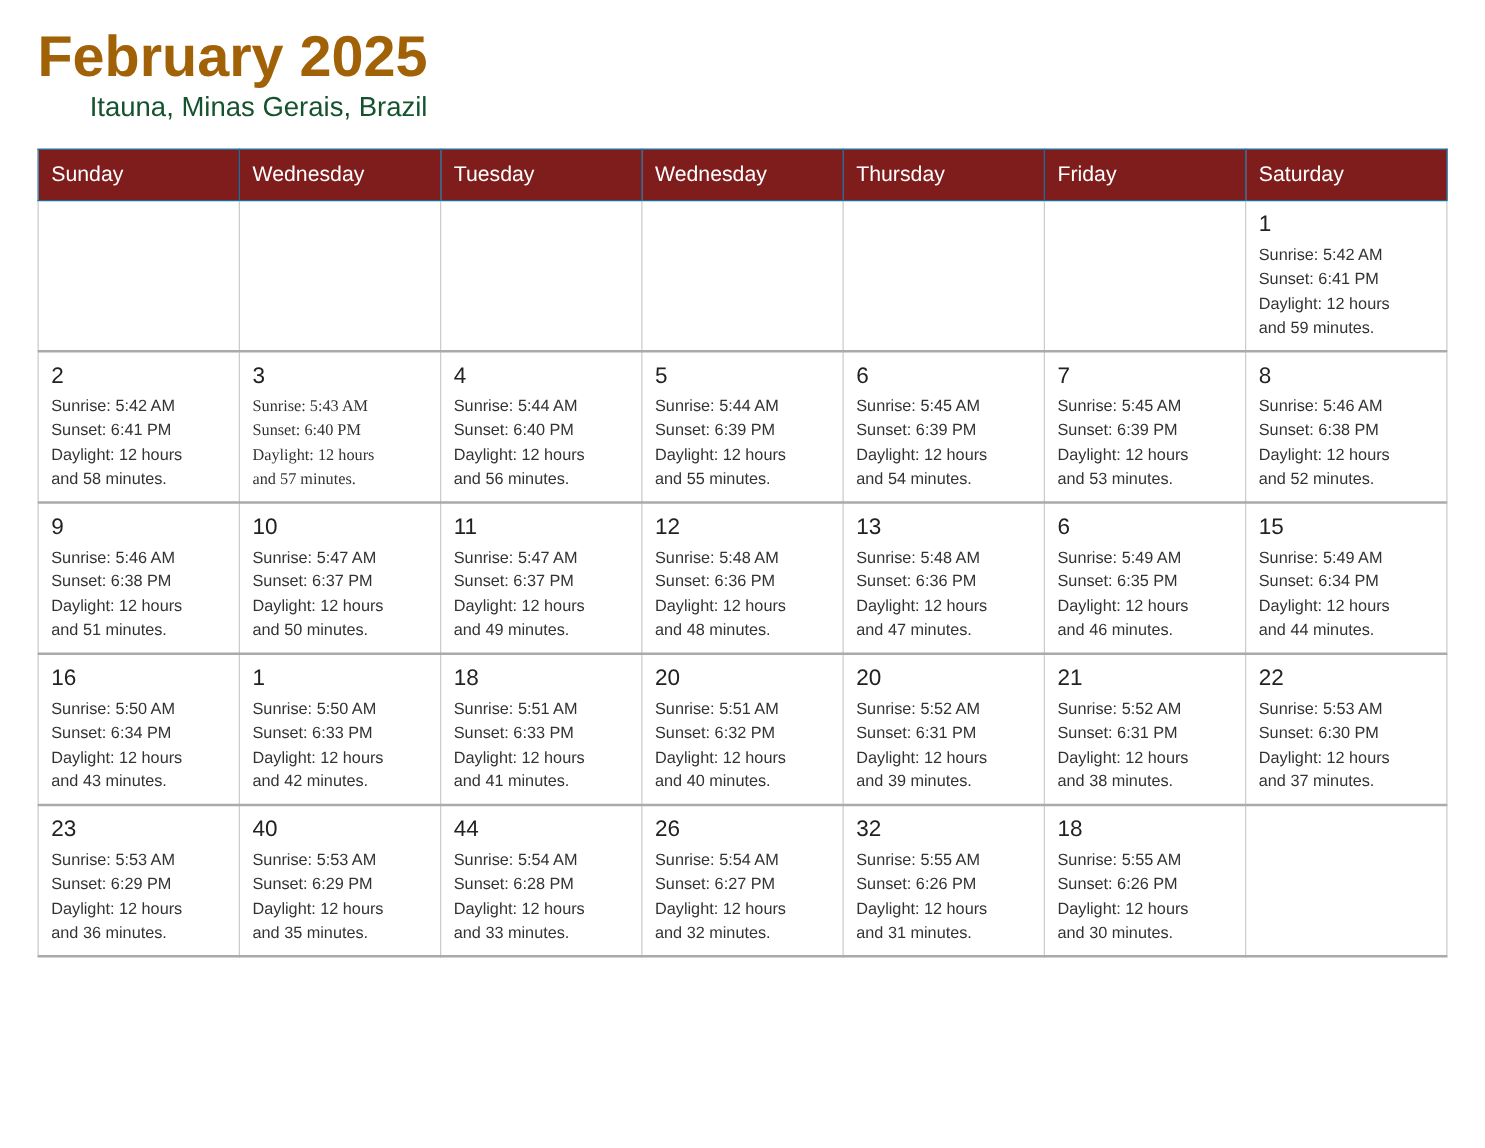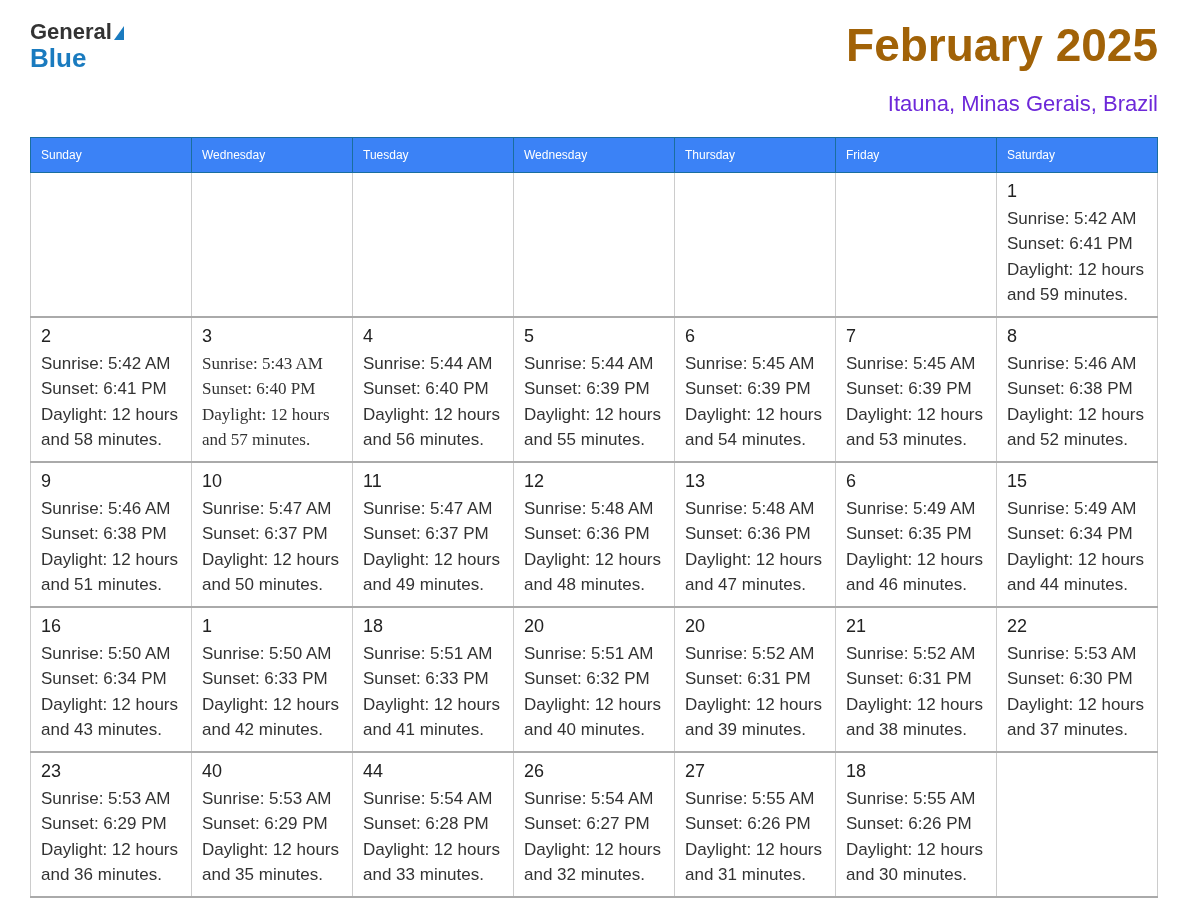--- a/index.html
+++ b/index.html
@@ -38,32 +38,32 @@
     }
     .title-area h1 {
       font-size: 46px;
       font-weight: bold;
       color: #a16207;
       line-height: 1.1;
     }
     .title-area h2 {
       font-size: 22px;
       font-weight: normal;
-      color: #6d28d9;
-      margin-top: 20px;
+      color: #14532d;
+      margin-top: 2px;
     }
     table {
       width: 100%;
       border-collapse: collapse;
     }
     thead tr th {
-      background: #3b82f6;
+      background: #7f1d1d;
       color: #fff;
       padding: 10px 10px;
-      font-size: 12px;
+      font-size: 17px;
       font-weight: normal;
       text-align: left;
       border: 1px solid #1a6e9e;
     }
     tbody tr td {
       vertical-align: top;
       padding: 8px 10px;
       border: 1px solid #ccc;
       font-size: 13px;
       color: #333;
@@ -71,46 +71,38 @@
       min-height: 90px;
     }
     tbody tr td .day-num {
       font-size: 18px;
       font-weight: normal;
       color: #222;
       display: block;
       margin-bottom: 4px;
     }
     tbody tr td .day-info {
-      font-size: 17px;
+      font-size: 13px;
       line-height: 1.5;
       color: #333;
     }
     tbody tr {
       border-bottom: 2px solid #aaa;
     }
     tbody tr td:first-child {
       border-left: 1px solid #ccc;
     }
     .empty-cell {
       background: #fff;
     }
   </style>
 </head>
 <body>
 
 <div class="header">
-  <div class="logo">
-    <div>
-      <span>General</span><span class="logo-triangle"></span>
-    </div>
-    <div>
-      <span style="color:#1a7bbf; font-size:26px;">Blue</span>
-    </div>
-  </div>
   <div class="title-area">
     <h1>February 2025</h1>
     <h2>Itauna, Minas Gerais, Brazil</h2>
   </div>
 </div>
 
 <table>
   <thead>
     <tr>
     <th>Sunday</th>
@@ -314,21 +306,21 @@
 and 33 minutes.</div>
         </td>
         <td>
           <span class="day-num">26</span>
           <div class="day-info" style="white-space: pre-line;">Sunrise: 5:54 AM
 Sunset: 6:27 PM
 Daylight: 12 hours
 and 32 minutes.</div>
         </td>
         <td>
-          <span class="day-num">27</span>
+          <span class="day-num">32</span>
           <div class="day-info" style="white-space: pre-line;">Sunrise: 5:55 AM
 Sunset: 6:26 PM
 Daylight: 12 hours
 and 31 minutes.</div>
         </td>
         <td>
           <span class="day-num">18</span>
           <div class="day-info" style="white-space: pre-line;">Sunrise: 5:55 AM
 Sunset: 6:26 PM
 Daylight: 12 hours

